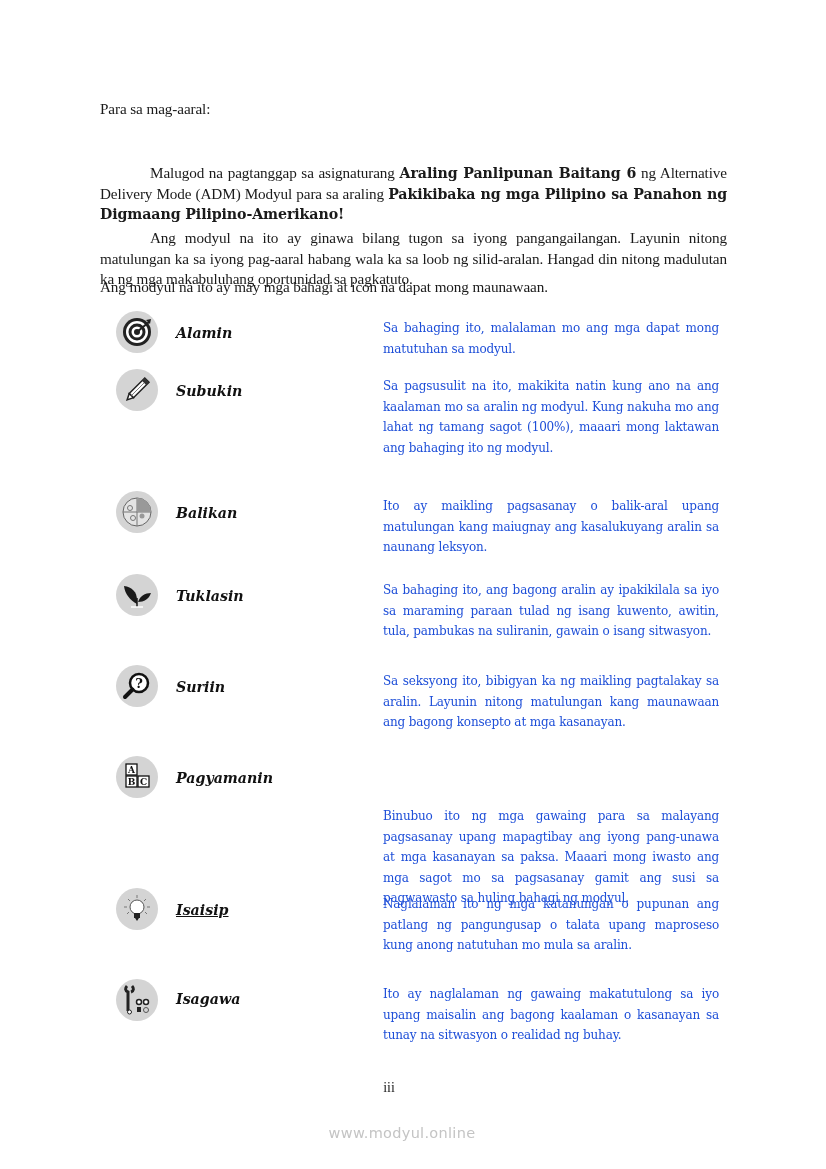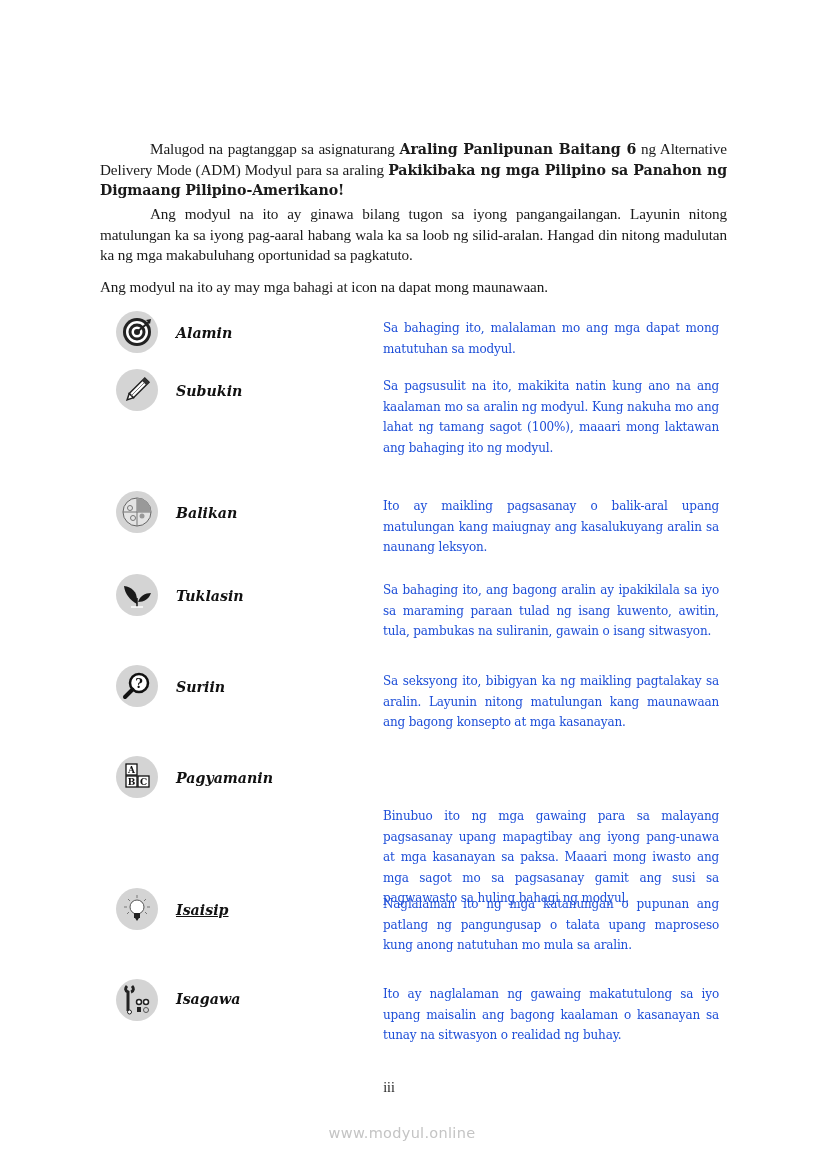--- a/index.html
+++ b/index.html
@@ -2,39 +2,40 @@
 <html><head>
   <meta charset="utf-8">
   <style>
     html, body { margin: 0; padding: 0; background: #ffffff; }
     body { width: 826px; height: 1169px; position: relative; overflow: hidden;
            font-family: "DejaVu Serif", "Liberation Serif", serif; color: #1a1a1a; }
     .page { position: absolute; left: 0; top: 0; width: 826px; height: 1169px; }
     .para { position: absolute; left: 100px; width: 627px; font-size: 15.2px; line-height: 20.6px;
             text-align: justify; font-family: "Liberation Serif", "DejaVu Serif", serif; letter-spacing: -0.1px; }
     .para b { font-family: "DejaVu Serif", serif; font-weight: bold; font-size: 14.2px; }
-    .indent { text-indent: 50px; }
+    .indent { text-indent: 50px; margin-top: 24px; }
     .row { position: absolute; left: 100px; width: 627px; }
     .icon { position: absolute; left: 16px; width: 42px; height: 42px; border-radius: 50%;
             background: #d4d4d4; display: flex; align-items: center; justify-content: center; }
     .icon svg { width: 34px; height: 34px; }
     .label { position: absolute; left: 76px; font-family: "DejaVu Serif", serif; font-weight: bold;
              font-style: italic; font-size: 14.2px; color: #111; }
     .desc { position: absolute; left: 283px; width: 336px; font-family: "DejaVu Serif", serif;
             font-size: 12px; line-height: 20.6px; text-align: justify; text-align-last: left; color: #1d4ed8; letter-spacing: -0.15px; }
     .pagenum { position: absolute; left: 0; width: 778px; top: 1080px; text-align: center;
                font-family: "Liberation Serif", serif; font-size: 14px; color: #222; }
     .watermark { position: absolute; left: 0; width: 804px; top: 1125px; text-align: center;
                  font-family: "DejaVu Sans", sans-serif; font-size: 14.5px; color: #c4c4c4; letter-spacing: 0.3px; }
   </style>
 </head>
 <body>
 
 <div class="page">
 
+  <div class="para" style="top:99px;">Para sa mag-aaral:</div>
 
   <div class="para indent" style="top:139px;"><span>Malugod na pagtanggap sa asignaturang </span><b>Araling Panlipunan Baitang 6</b><span> ng Alternative Delivery Mode (ADM) Modyul para sa araling </span><b>Pakikibaka ng mga Pilipino sa Panahon ng Digmaang Pilipino-Amerikano!</b></div>
 
   <div class="para indent" style="top:204px;">Ang modyul na ito ay ginawa bilang tugon sa iyong pangangailangan. Layunin nitong matulungan ka sa iyong pag-aaral habang wala ka sa loob ng silid-aralan. Hangad din nitong madulutan ka ng mga makabuluhang oportunidad sa pagkatuto.</div>
 
   <div class="para" style="top:277px;">Ang modyul na ito ay may mga bahagi at icon na dapat mong maunawaan.</div>
 
   <div class="row" style="top:311px;">
     <div class="icon" style="top:0;">
       <svg viewBox="0 0 34 34">

